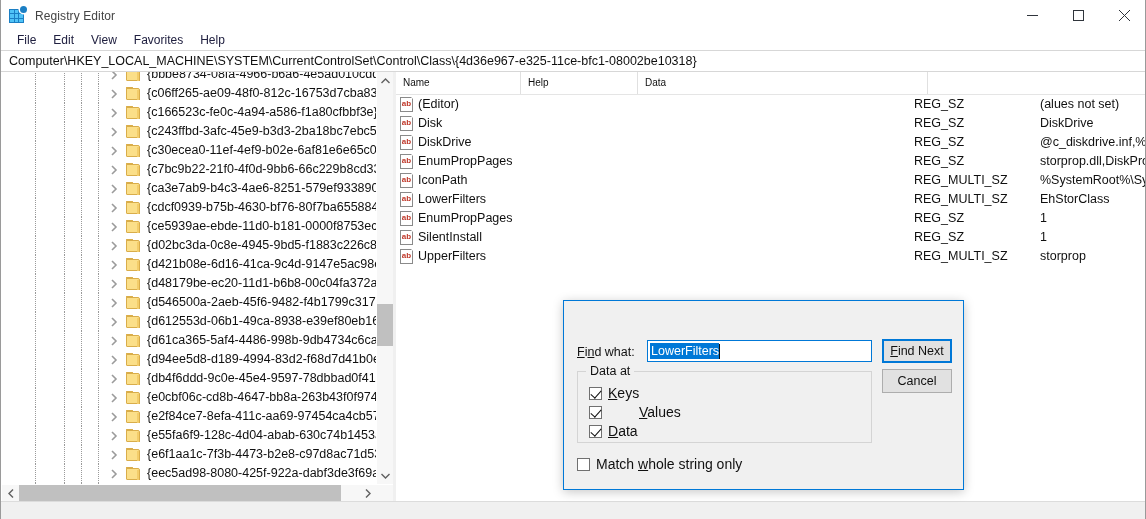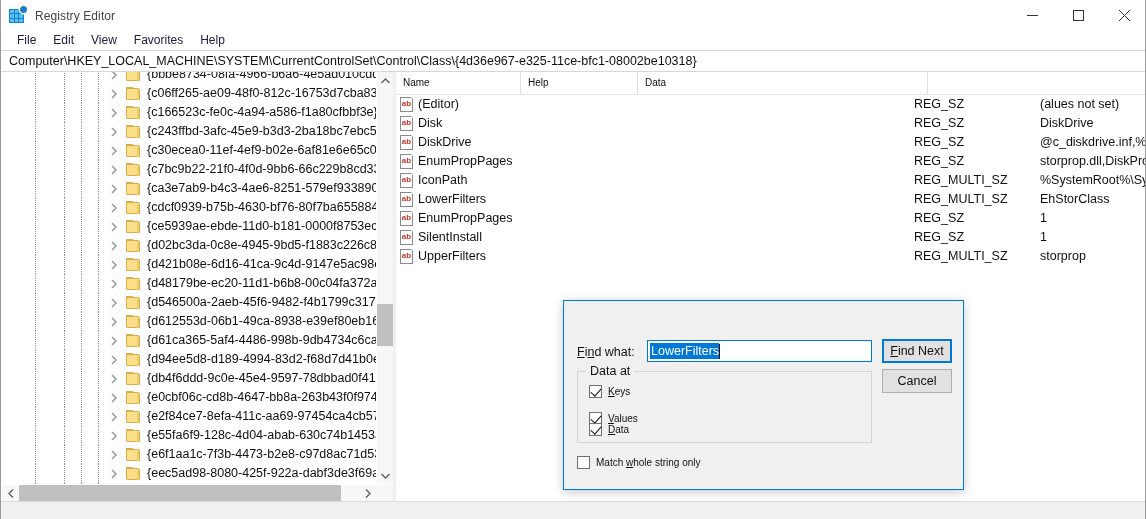--- a/index.html
+++ b/index.html
@@ -310,21 +310,21 @@
   }
   .cbox.checked::after {
     content: "";
     position: absolute; left: 3px; top: 0px;
     width: 5px; height: 9px;
     border: solid #101010;
     border-width: 0 1.6px 1.6px 0;
     transform: rotate(42deg);
   }
   .cb-label {
-    font-size: 10px; color: #101010; margin-left: 6px;
+    font-size: 14px; color: #101010; margin-left: 6px;
   }
   .cb-label u { text-decoration: underline; }
 
   .match-row {
     position: absolute; left: 13px; top: 155px;
     display: flex; align-items: center;
   }
 
   .dbtn {
     position: absolute; left: 318px;
@@ -991,21 +991,21 @@
         <span class="caret"></span>
       </div>
 
       <div class="group">
         <div class="group-legend">Data at</div>
 
         <div class="cbrow" style="top:13px;">
           <span class="cbox checked"></span>
           <span class="cb-label"><u>K</u>eys</span>
         </div>
-        <div class="cbrow" style="top:40px;">
+        <div class="cbrow" style="top:32px;gap:31px;">
           <span class="cbox checked"></span>
           <span class="cb-label"><u>V</u>alues</span>
         </div>
         <div class="cbrow" style="top:51px;">
           <span class="cbox checked"></span>
           <span class="cb-label"><u>D</u>ata</span>
         </div>
       </div>
 
       <div class="match-row">

